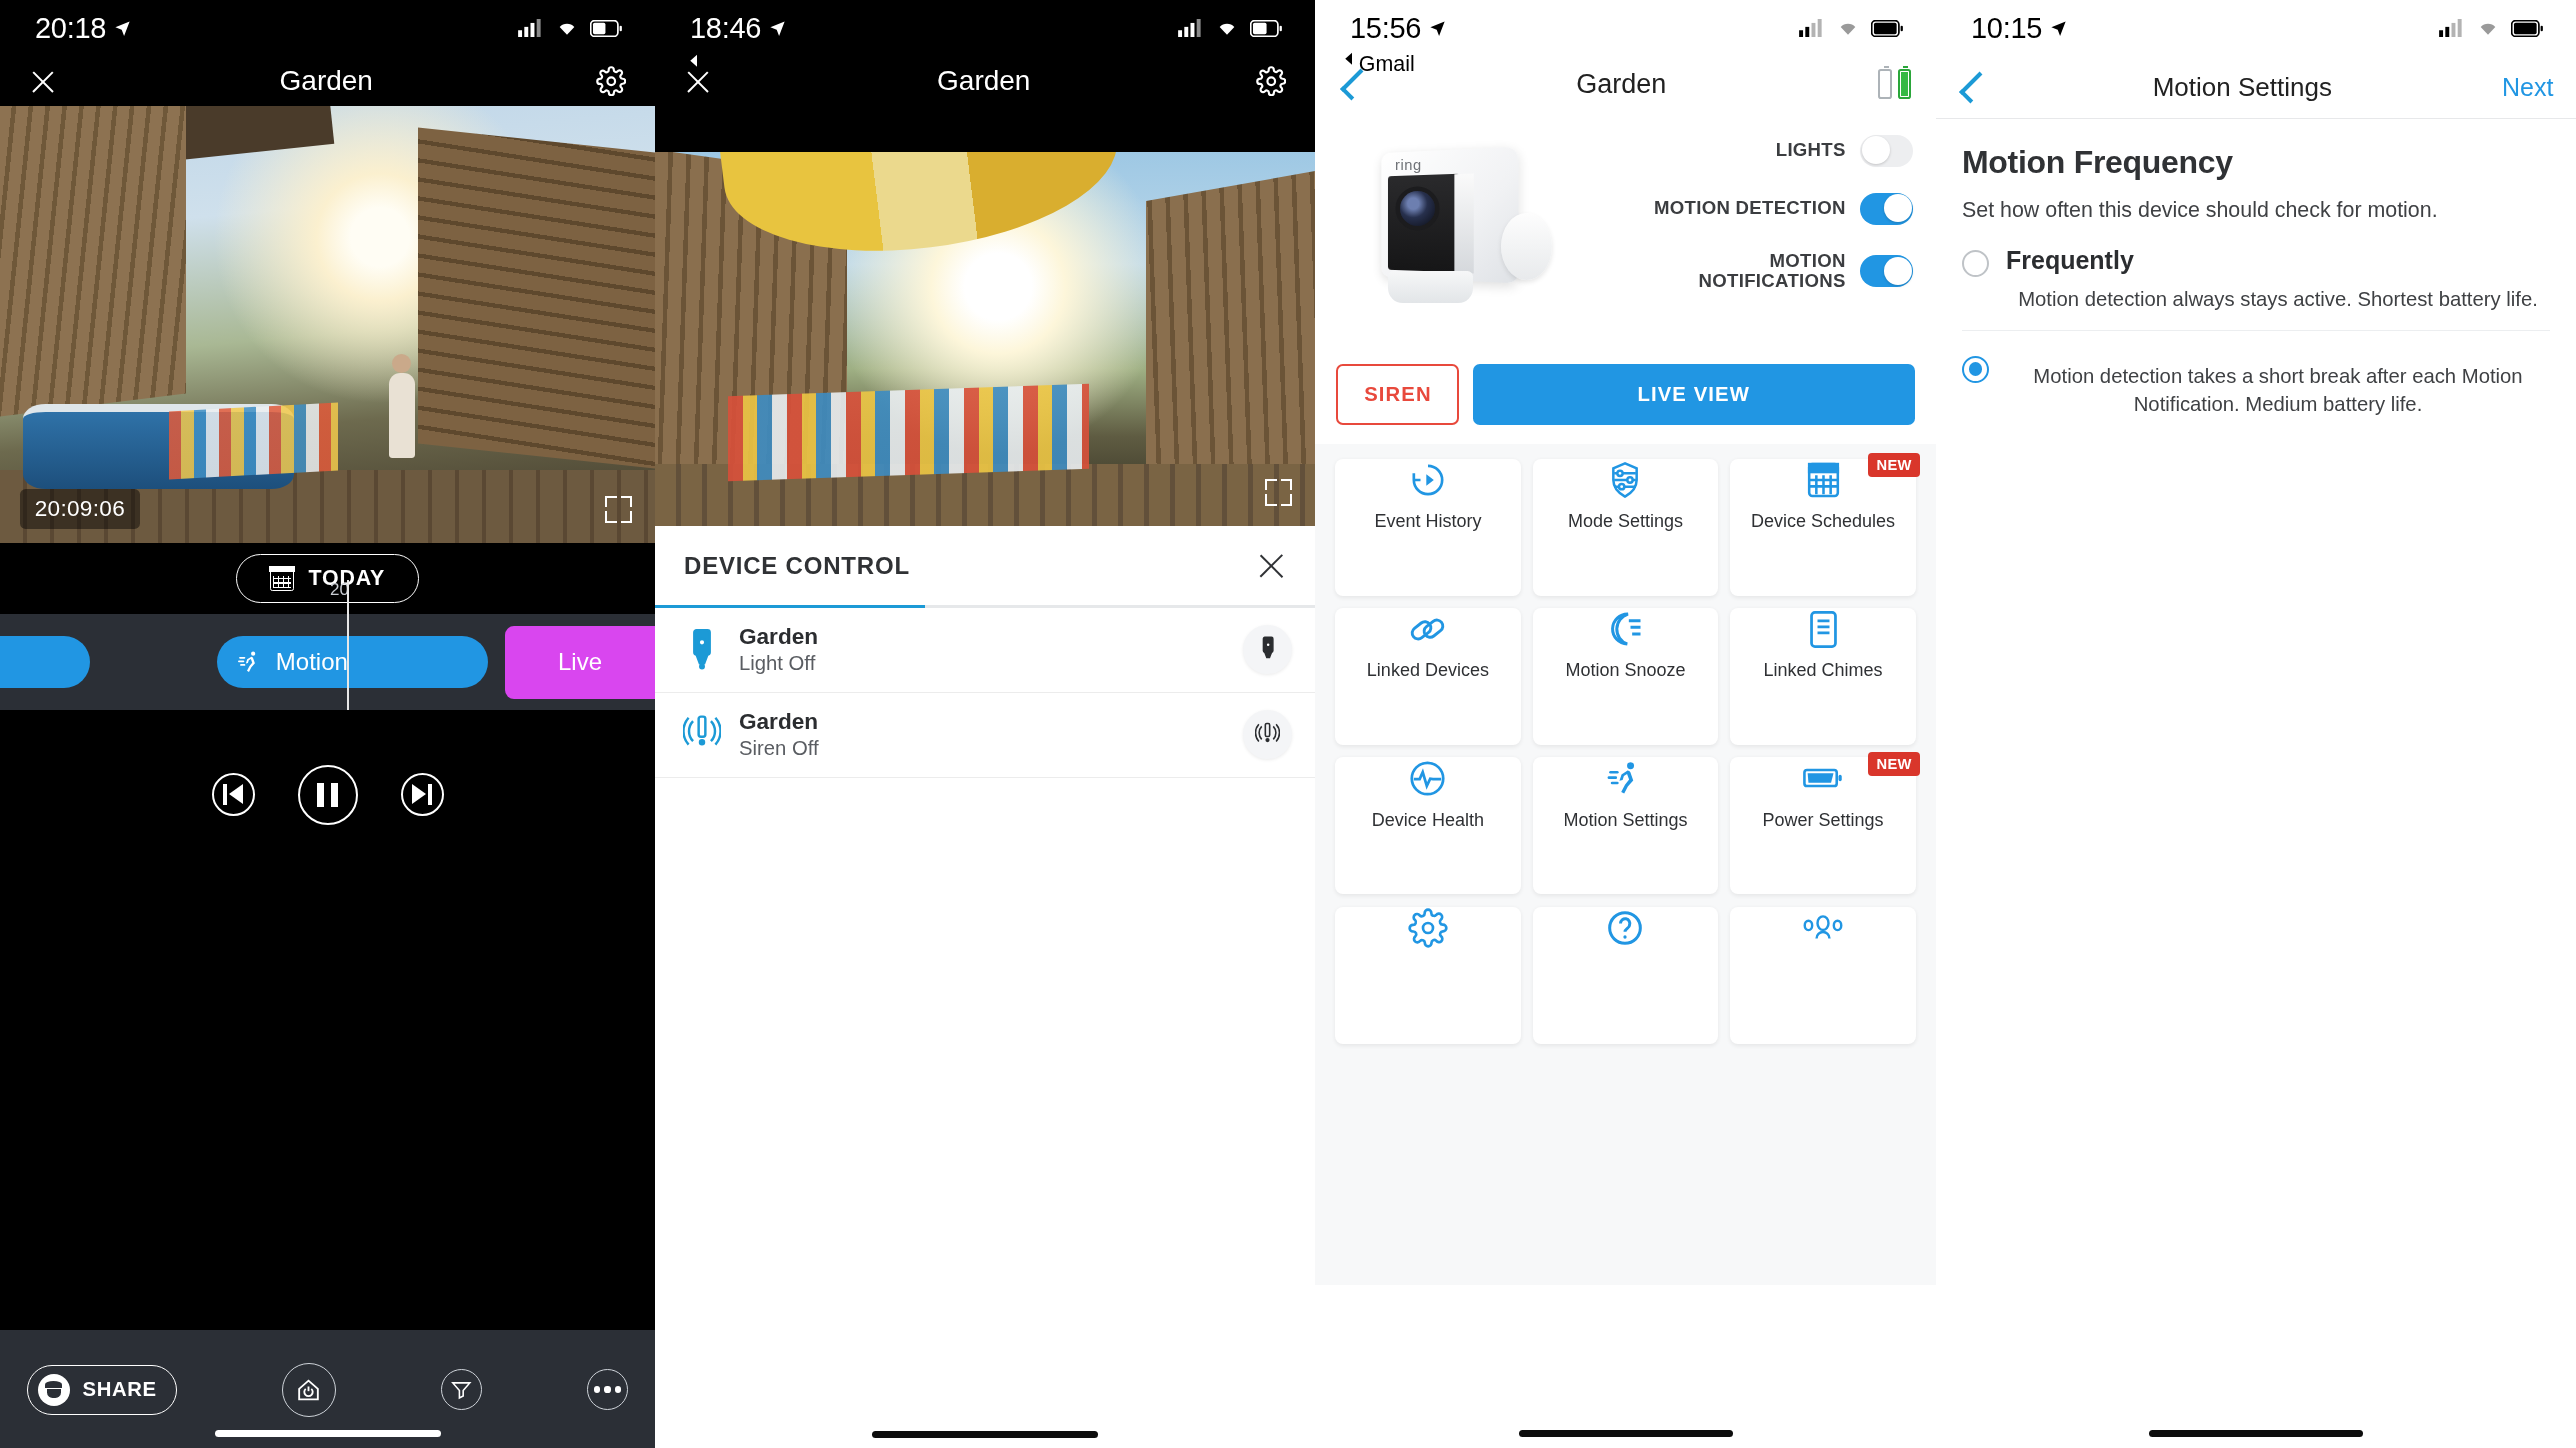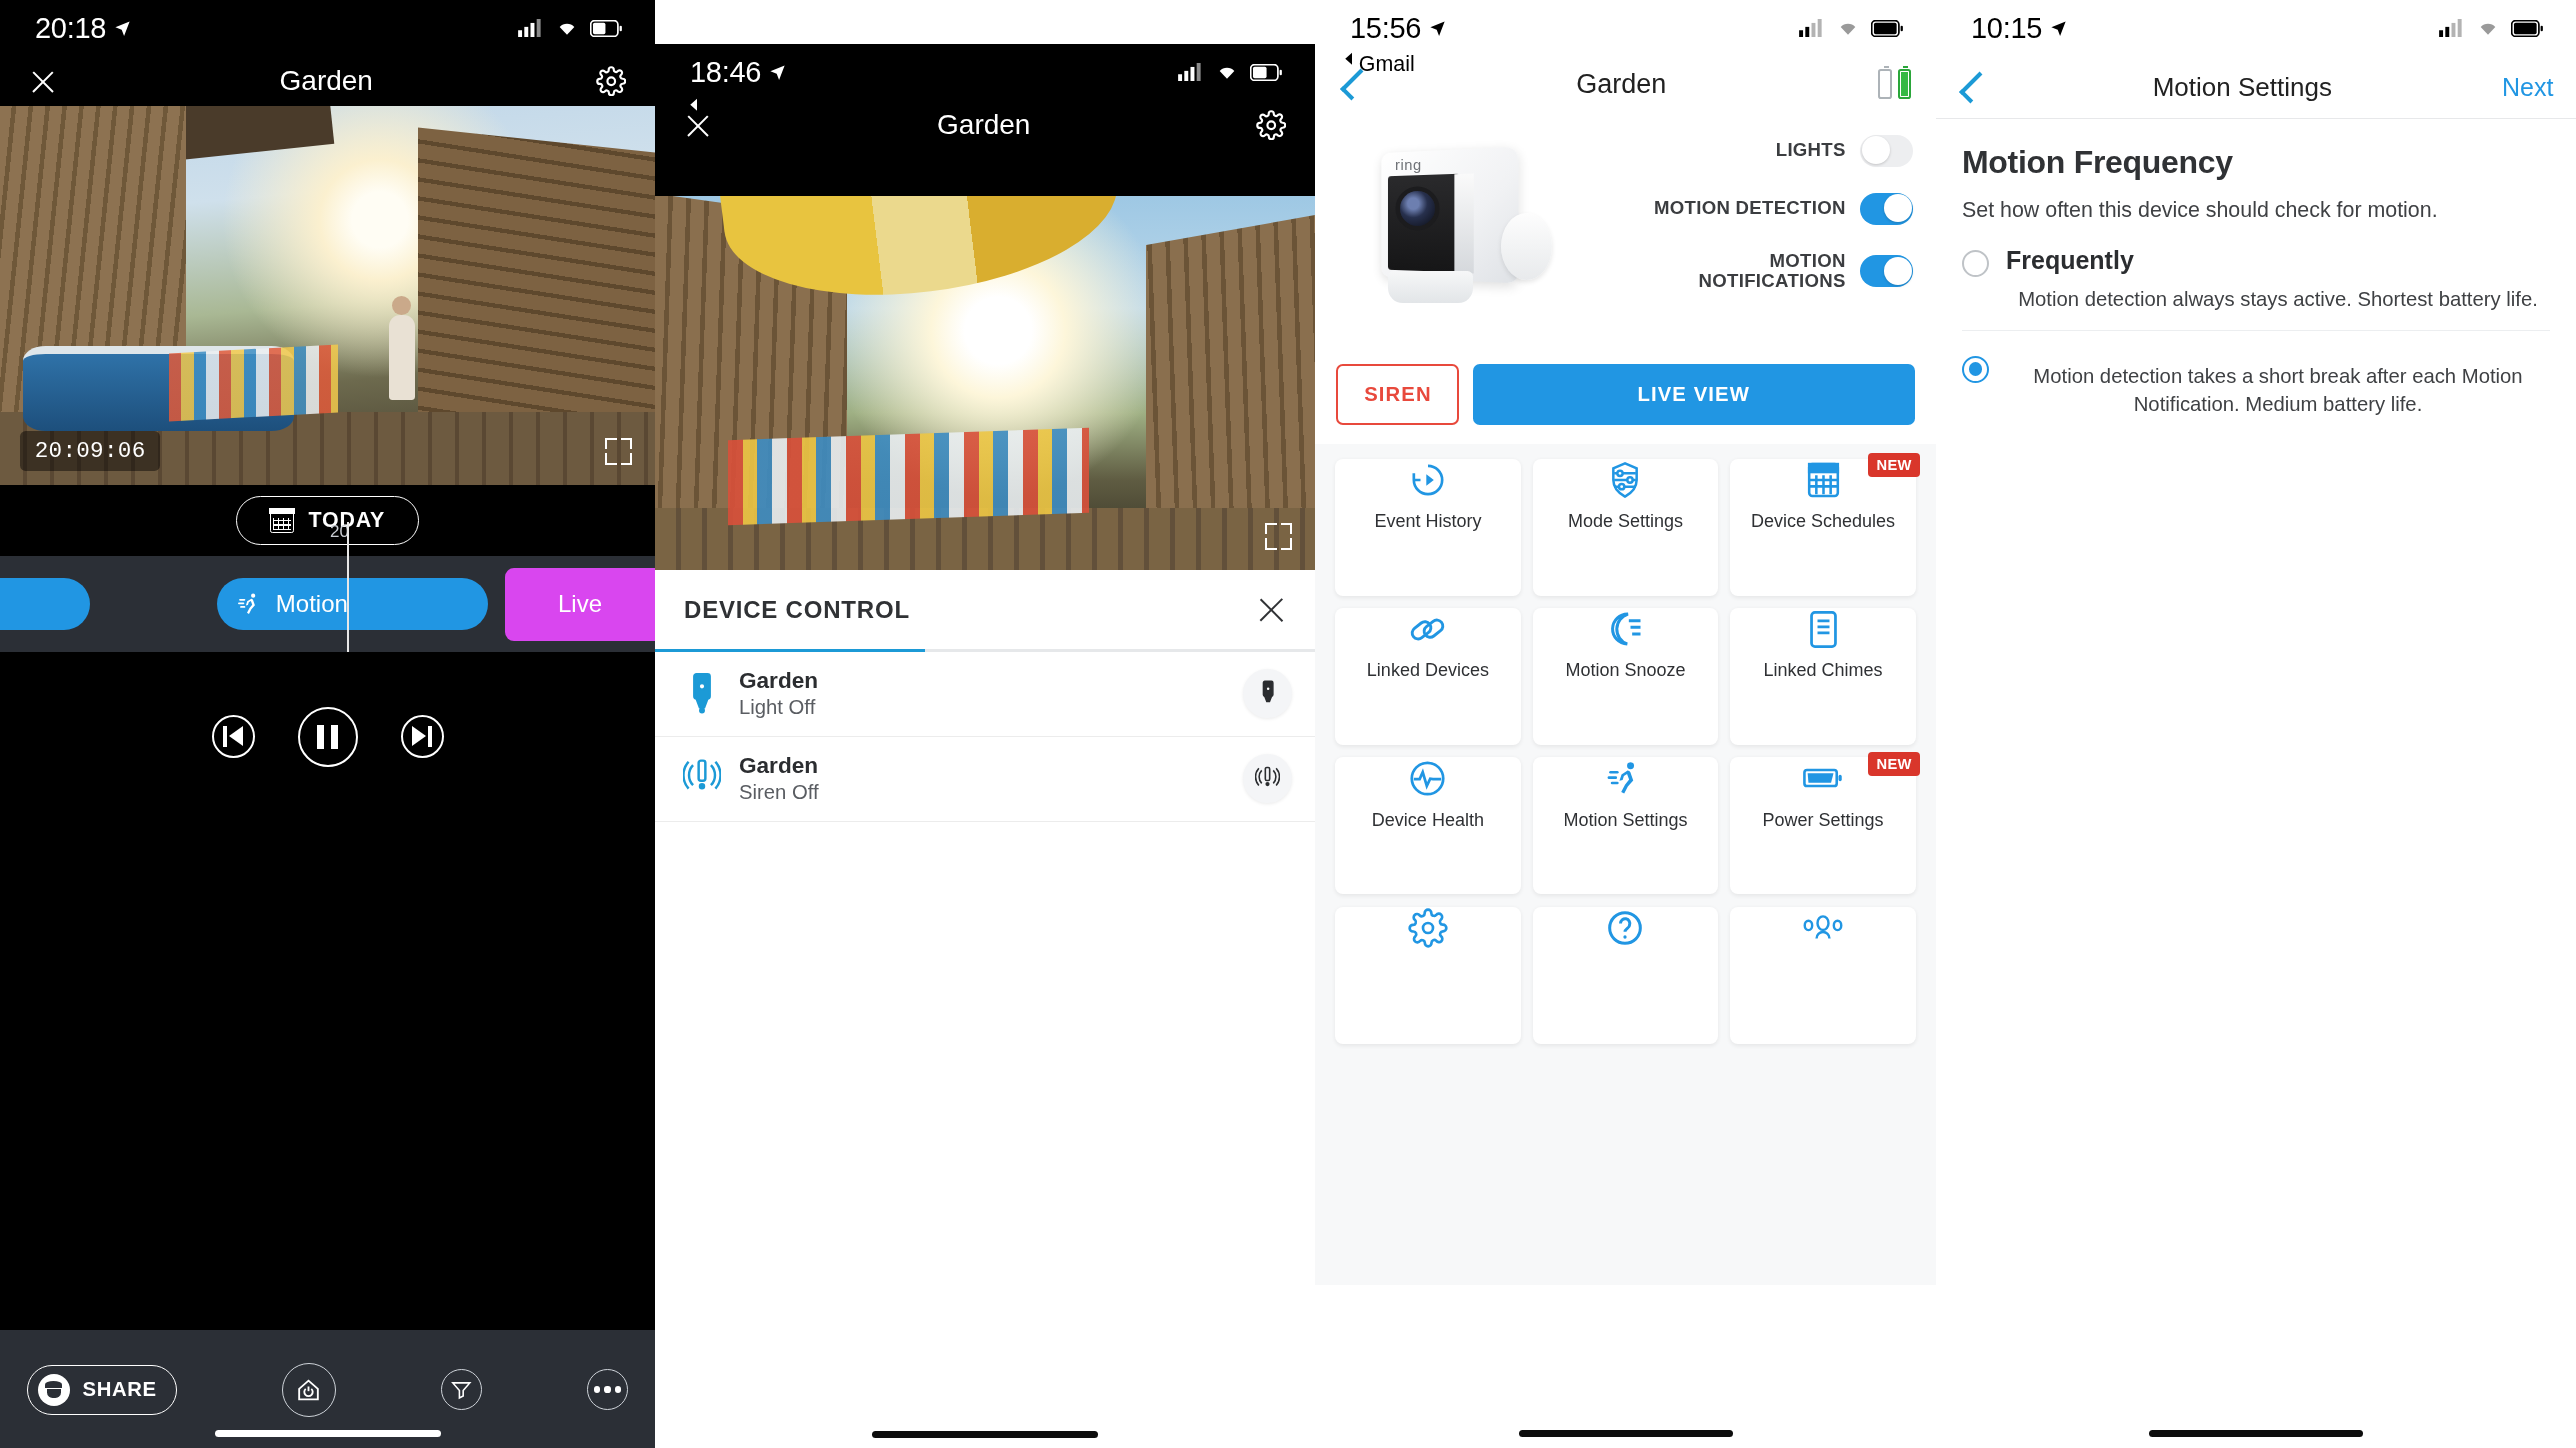--- a/index.html
+++ b/index.html
@@ -30,21 +30,21 @@
     padding: 0 29px; color: #fff;
   }
   .navtitle { font-size: 28px; font-weight: 500; }
   .icon-x { width: 28px; height: 28px; position: relative; }
   .icon-x::before, .icon-x::after {
     content:""; position:absolute; left:0; top:13.5px; width:28px; height:2.3px; background:#fff;
   }
   .icon-x::before { transform: rotate(45deg); }
   .icon-x::after { transform: rotate(-45deg); }
 
-  .videoWrap { position: relative; width: 655px; height: 379px; overflow: hidden; font-family: Liberation Mono, monospace; }
+  .videoWrap { position: relative; width: 655px; height: 437px; overflow: hidden; }
   .video1 {
     width:100%; height:100%;
     background:
       radial-gradient(circle at 58% 30%, #fffdf4 0 6%, #fbf0cf 13%, rgba(250,238,200,0.0) 34%),
       linear-gradient(175deg,#bfd6e8 0%, #cfe0ec 26%, #a9b894 52%, #6d6a4e 70%, #3b3224 100%);
   }
   .v1-fence {
     position:absolute; left:0; top:0; width:186px; height:316px;
     background: repeating-linear-gradient(96deg,#8d7251 0 12.4px,#6f5839 12.4px 17px);
     transform: skewY(-7deg) translateY(-17px);
@@ -160,21 +160,21 @@
   .cb-md { width: 41px; height: 41px; }
   .dots-ic{display:flex;gap:4px;}
   .dots-ic i{width:6.2px;height:6.2px;border-radius:50%;background:#fff;display:block;}
   .homeind {
     position:absolute; bottom:12.4px; left:50%; transform:translateX(-50%);
     width: 226px; height: 6.8px; background:#fff; border-radius:4.5px;
   }
 
   
   .p2 { width: 660px; height: 1449px; background: #fff; position:relative; flex:0 0 660px; }
-  .p2 .topblack { background:#000; height: 152px; position:relative;margin-top:44px; }
+  .p2 .topblack { background:#000; height: 152px; position:relative; }
   .p2 .sb-sub { left: 33px; top: 54px; }
   .videoWrap2 { position:relative; width:660px; height: 374px; overflow:hidden; }
   .video2 {
     width:100%; height:100%;
     background:
       radial-gradient(circle at 52% 36%, #ffffff 0 8%, #fdf6da 16%, rgba(253,246,218,0) 40%),
       linear-gradient(180deg,#9ec8e4 0%, #bcd8ea 30%, #9fb084 58%, #5f5c42 76%, #2e2a1e 100%);
   }
   .v2-umb {
     position:absolute; left:68px; top:-73px; width: 395px; height: 169px;

